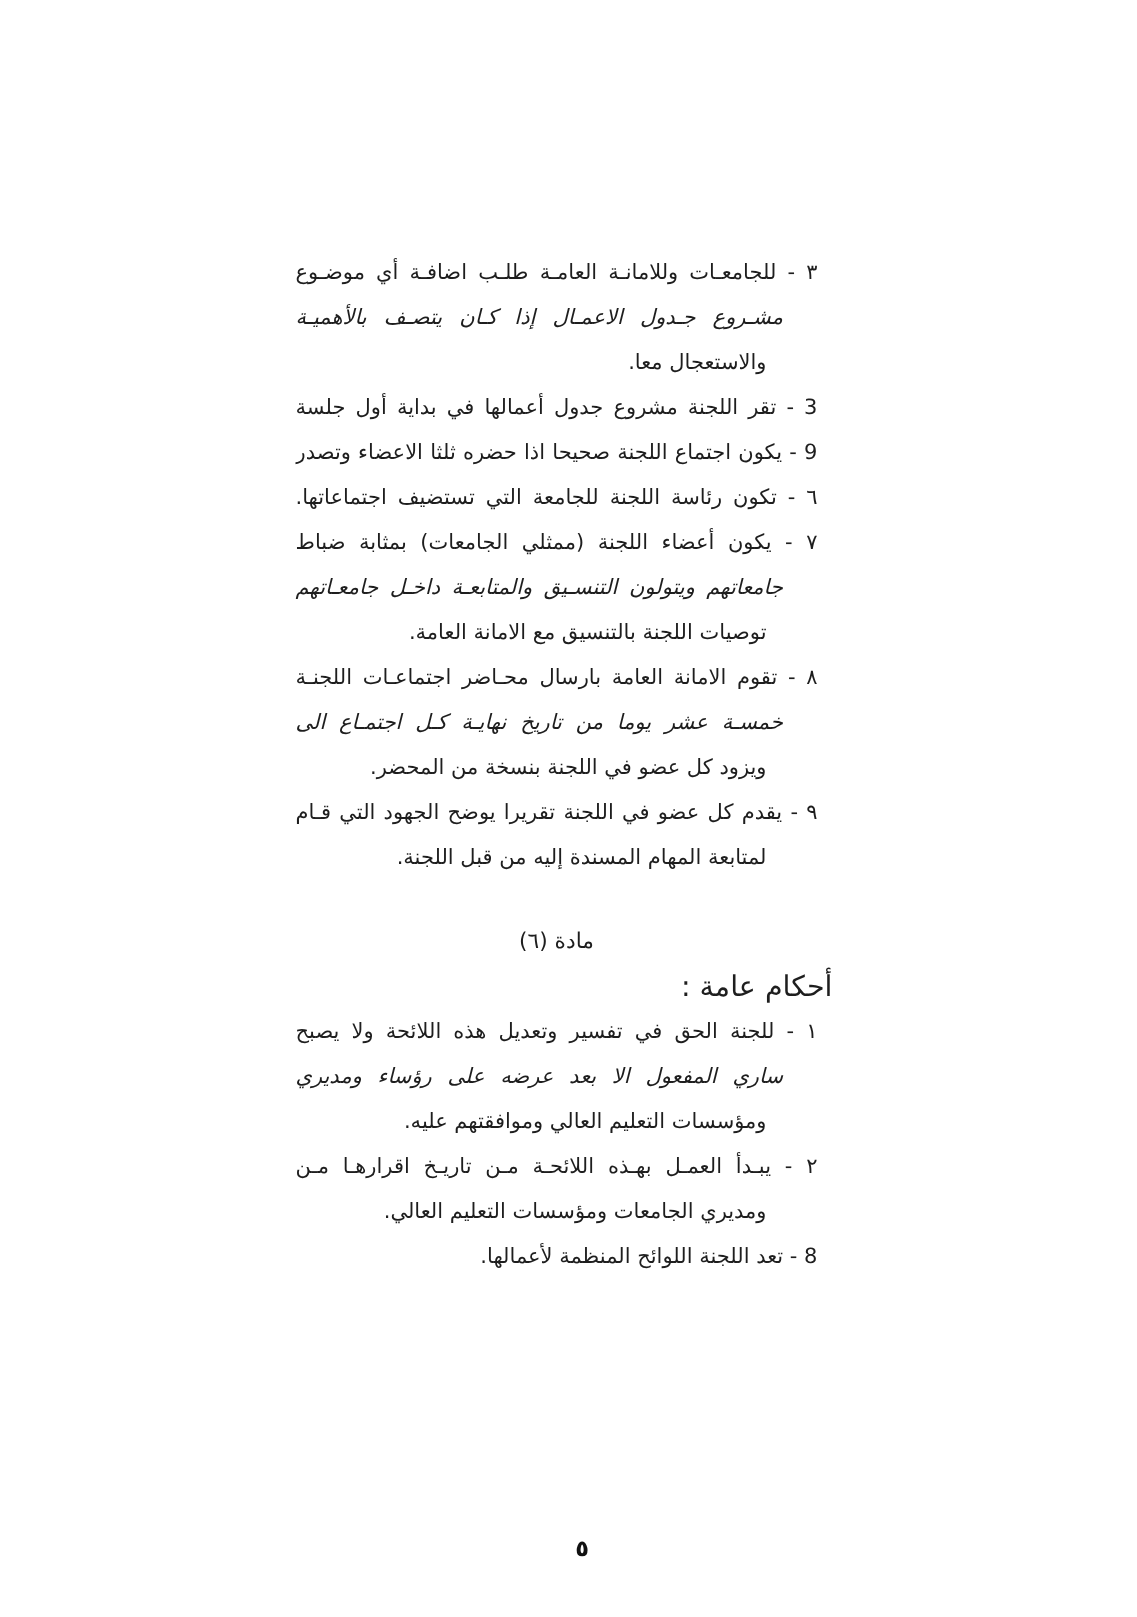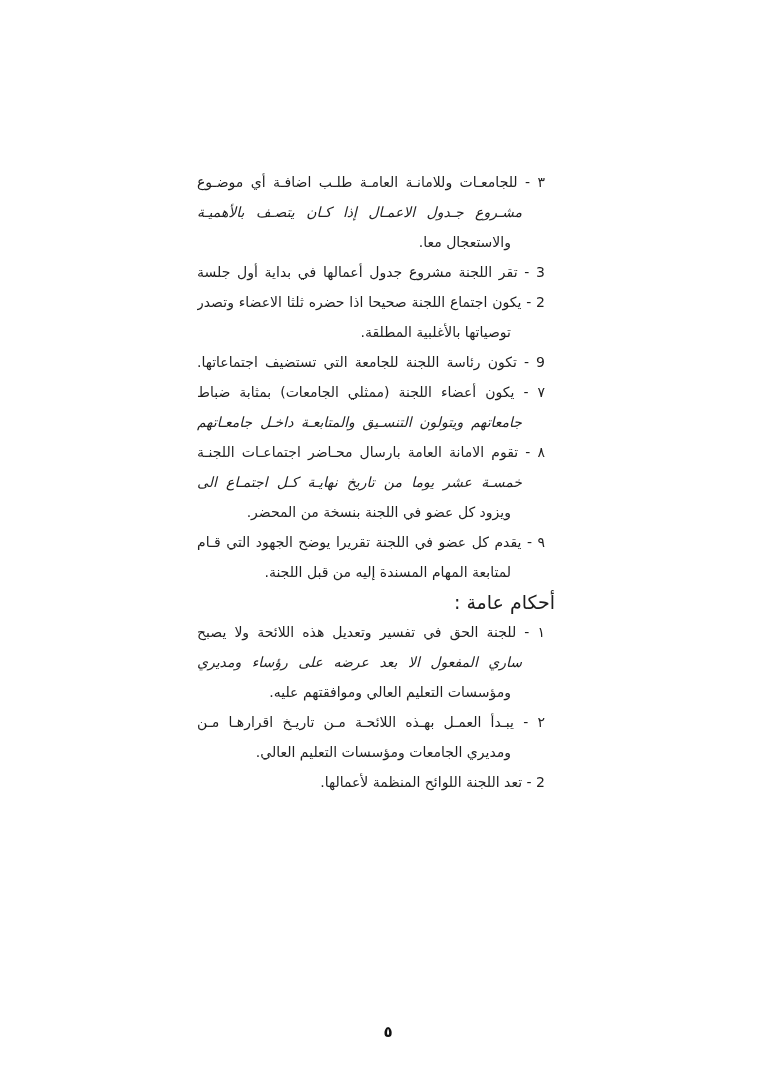--- a/index.html
+++ b/index.html
@@ -71,43 +71,44 @@
 <div class="page">
 
   <main class="textblock">
 
     <div class="ln fill">٣ - للجامعـات وللامانـة العامـة طلـب اضافـة أي موضـوع علـى</div>
     <div class="ln fill cont">مشـروع جـدول الاعمـال إذا كـان يتصـف بالأهميـة</div>
     <div class="ln last">والاستعجال معا.</div>
 
     <div class="ln fill">3 - تقر اللجنة مشروع جدول أعمالها في بداية أول جلسة لها.</div>
 
-    <div class="ln fill">2 - يكون اجتماع اللجنة صحيحا اذا حضره ثلثا الاعضاء وتصدر</div>
-    <div class="ln last">توصياتها بالأغلبية المطلقة.</div>
+    <div class="ln fill">9 - يكون اجتماع اللجنة صحيحا اذا حضره ثلثا الاعضاء وتصدر</div>
 
-    <div class="ln fill">9 - تكون رئاسة اللجنة للجامعة التي تستضيف اجتماعاتها.</div>
+    <div class="ln fill">٦ - تكون رئاسة اللجنة للجامعة التي تستضيف اجتماعاتها.</div>
 
     <div class="ln fill">٧ - يكون أعضاء اللجنة (ممثلي الجامعات) بمثابة ضباط اتصال في</div>
     <div class="ln fill cont">جامعاتهم ويتولون التنسـيق والمتابعـة داخـل جامعـاتهم لتنفيـذ</div>
+    <div class="ln last">توصيات اللجنة بالتنسيق مع الامانة العامة.</div>
 
     <div class="ln fill">٨ - تقوم الامانة العامة بارسال محـاضر اجتماعـات اللجنـة خـلال</div>
     <div class="ln fill cont">خمسـة عشر يوما من تاريخ نهايـة كـل اجتمـاع الى الجامعـات</div>
     <div class="ln last">ويزود كل عضو في اللجنة بنسخة من المحضر.</div>
 
     <div class="ln fill">٩ - يقدم كل عضو في اللجنة تقريرا يوضح الجهود التي قـام بهـا</div>
     <div class="ln last">لمتابعة المهام المسندة إليه من قبل اللجنة.</div>
 
+    <h2 class="ln heading">مادة (٦)</h2>
     <h3 class="ln subheading">أحكام عامة :</h3>
 
     <div class="ln fill">١ - للجنة الحق في تفسير وتعديل هذه اللائحة ولا يصبح التعديـل</div>
     <div class="ln fill cont">ساري المفعول الا بعد عرضه على رؤساء ومديري الجامعـات</div>
     <div class="ln last">ومؤسسات التعليم العالي وموافقتهم عليه.</div>
 
     <div class="ln fill">٢ - يبـدأ العمـل بهـذه اللائحـة مـن تاريـخ اقرارهـا مـن رؤسـاء</div>
     <div class="ln last">ومديري الجامعات ومؤسسات التعليم العالي.</div>
 
-    <div class="ln">2 - تعد اللجنة اللوائح المنظمة لأعمالها.</div>
+    <div class="ln">8 - تعد اللجنة اللوائح المنظمة لأعمالها.</div>
 
   </main>
 
   <div class="pagenum">٥</div>
 
 </div>
 
 </body></html>

